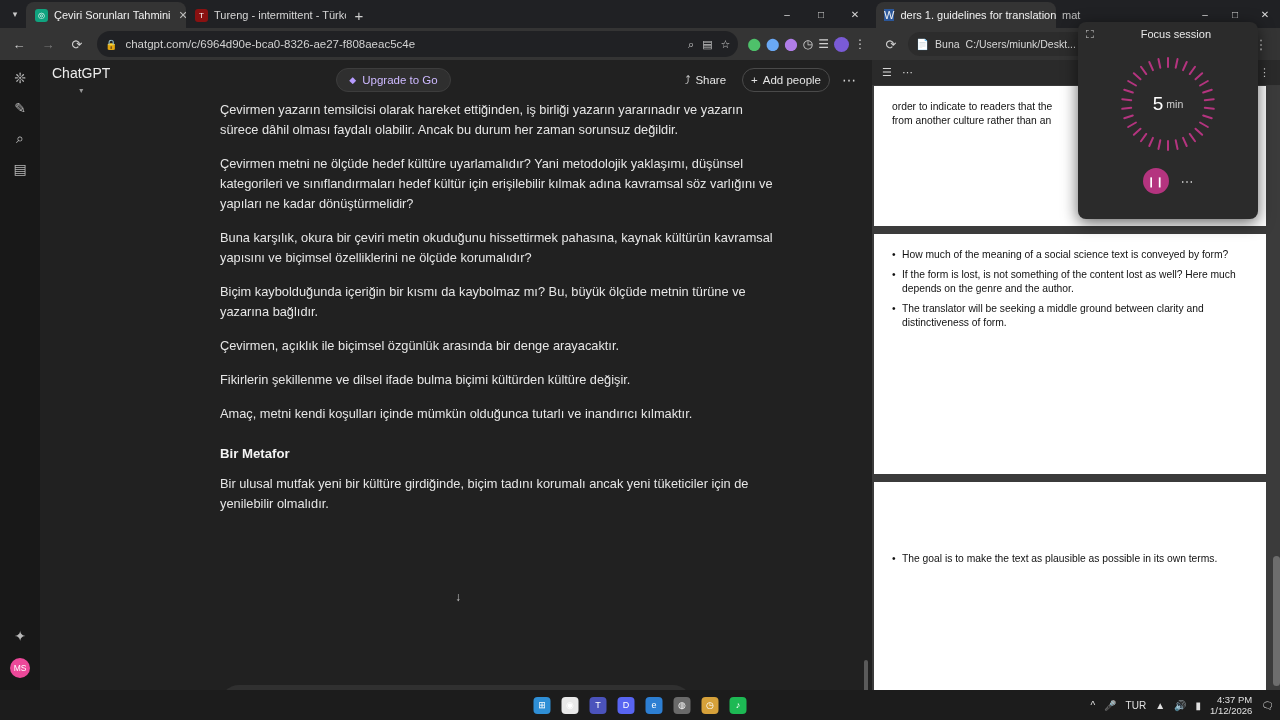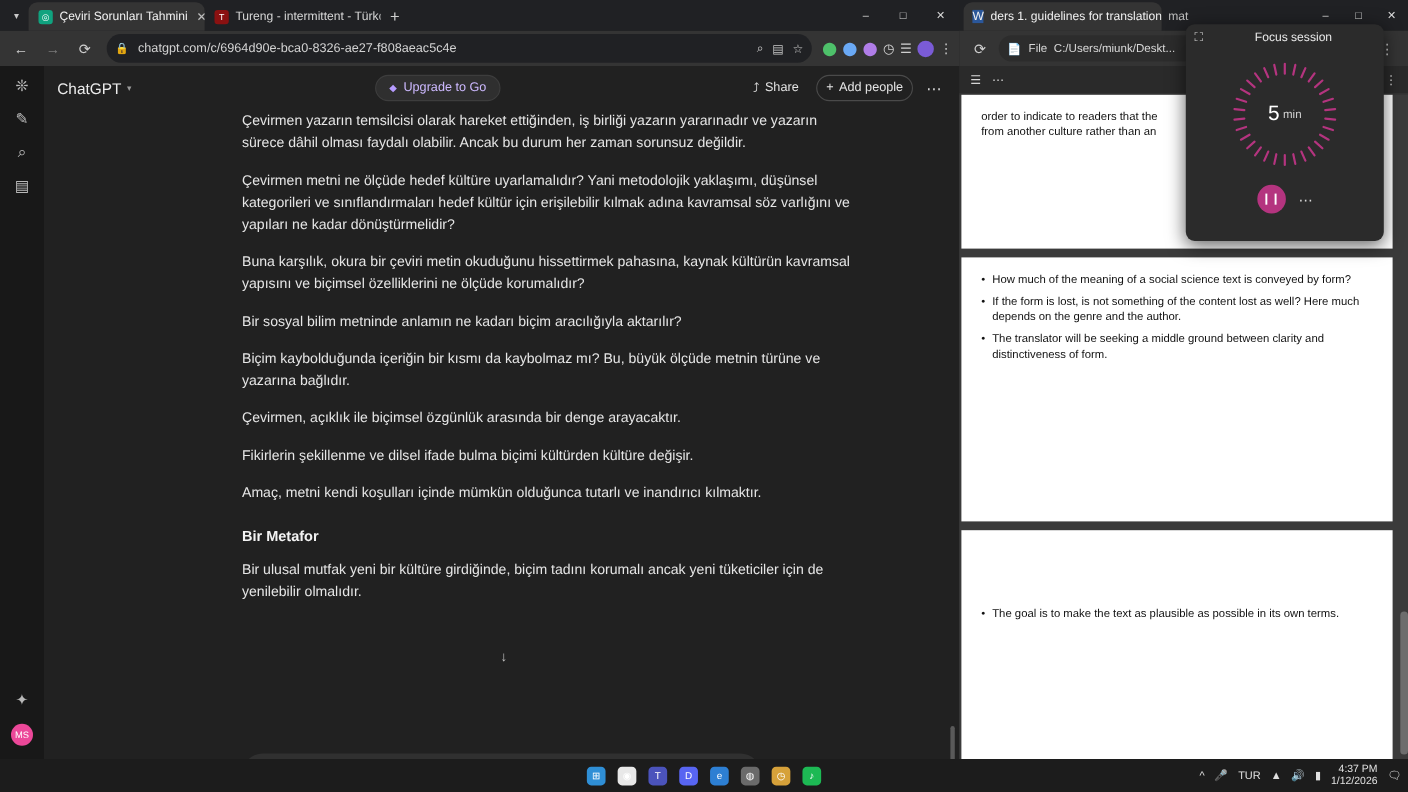--- a/index.html
+++ b/index.html
@@ -84,21 +84,21 @@
   .gpt-sidebar .spacer { flex: 1; }
   .avatar-ms {
     width: 20px; height: 20px; border-radius: 50%; background: #ec4899;
     color: #fff; font-size: 8.5px; display: flex; align-items: center; justify-content: center;
     margin-bottom: 12px;
   }
   .gpt-topbar {
     position: absolute; left: 40px; top: 0; width: 832px; height: 40px;
     display: flex; align-items: center; padding: 0 12px; gap: 8px;
   }
-  .gpt-title { color: #ececec; font-size: 14px; display: flex; align-items: center; gap: 5px; }
+  .gpt-title { color: #ececec; font-size: 14px; display: flex; align-items: center; gap: 5px; flex-direction: column; }
   .gpt-title .chev { font-size: 8px; color: #9a9a9a; }
   .upgrade {
     margin: 0 auto; background: #2f2f2f; border: 1px solid #3d3d3d; border-radius: 999px;
     color: #cdb9ff; font-size: 11.5px; padding: 5px 12px; display: flex; align-items: center; gap: 6px;
   }
   .upgrade .dia { color: #b69bff; font-size: 9px; }
   .topbtn { color: #e4e4e4; font-size: 11.5px; display: flex; align-items: center; gap: 5px; padding: 5px 8px; border-radius: 14px; }
   .topbtn.bordered { border: 1px solid #4a4a4a; }
   .dots { color: #d4d4d4; font-size: 14px; padding: 0 4px; }
 
@@ -292,21 +292,20 @@
           <span>Add people</span>
         </div>
         <div class="dots">⋯</div>
       </div>
 
       <div class="chat">
         <div class="chat-inner" id="chat-inner">
             <p>Çevirmen yazarın temsilcisi olarak hareket ettiğinden, iş birliği yazarın yararınadır ve yazarın sürece dâhil olması faydalı olabilir. Ancak bu durum her zaman sorunsuz değildir.</p>
             <p>Çevirmen metni ne ölçüde hedef kültüre uyarlamalıdır? Yani metodolojik yaklaşımı, düşünsel kategorileri ve sınıflandırmaları hedef kültür için erişilebilir kılmak adına kavramsal söz varlığını ve yapıları ne kadar dönüştürmelidir?</p>
             <p>Buna karşılık, okura bir çeviri metin okuduğunu hissettirmek pahasına, kaynak kültürün kavramsal yapısını ve biçimsel özelliklerini ne ölçüde korumalıdır?</p>
-            <p>Bir sosyal bilim metninde anlamın ne kadarı biçim aracılığıyla aktarılır?</p>
             <p>Biçim kaybolduğunda içeriğin bir kısmı da kaybolmaz mı? Bu, büyük ölçüde metnin türüne ve yazarına bağlıdır.</p>
             <p>Çevirmen, açıklık ile biçimsel özgünlük arasında bir denge arayacaktır.</p>
             <p>Fikirlerin şekillenme ve dilsel ifade bulma biçimi kültürden kültüre değişir.</p>
             <p>Amaç, metni kendi koşulları içinde mümkün olduğunca tutarlı ve inandırıcı kılmaktır.</p>
             <h3>Bir Metafor</h3>
             <p>Bir ulusal mutfak yeni bir kültüre girdiğinde, biçim tadını korumalı ancak yeni tüketiciler için de yenilebilir olmalıdır.</p>
           </div>
       </div>
 
       <div class="scroll-arrow">↓</div>
@@ -335,21 +334,21 @@
         <span>–</span>
         <span>□</span>
         <span>✕</span>
       </div>
     </div>
 
     <div class="doc-omni">
       <div class="navbtn">⟳</div>
       <div class="doc-path">
         <span>📄</span>
-        <span>File</span>
+        <span>Buna</span>
         <span>C:/Users/miunk/Deskt...</span>
       </div>
       <div class="navbtn">⋮</div>
     </div>
 
     <div class="doc-ribbon">
       <span>☰</span>
       <span>⋯</span>
       <span class="zoomctl">
         <span>–</span>

